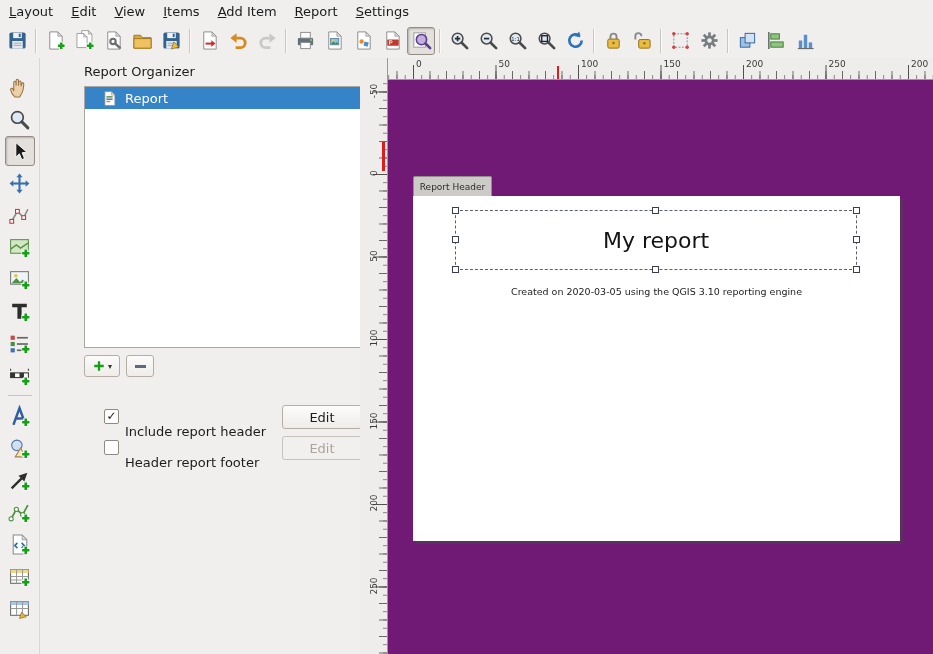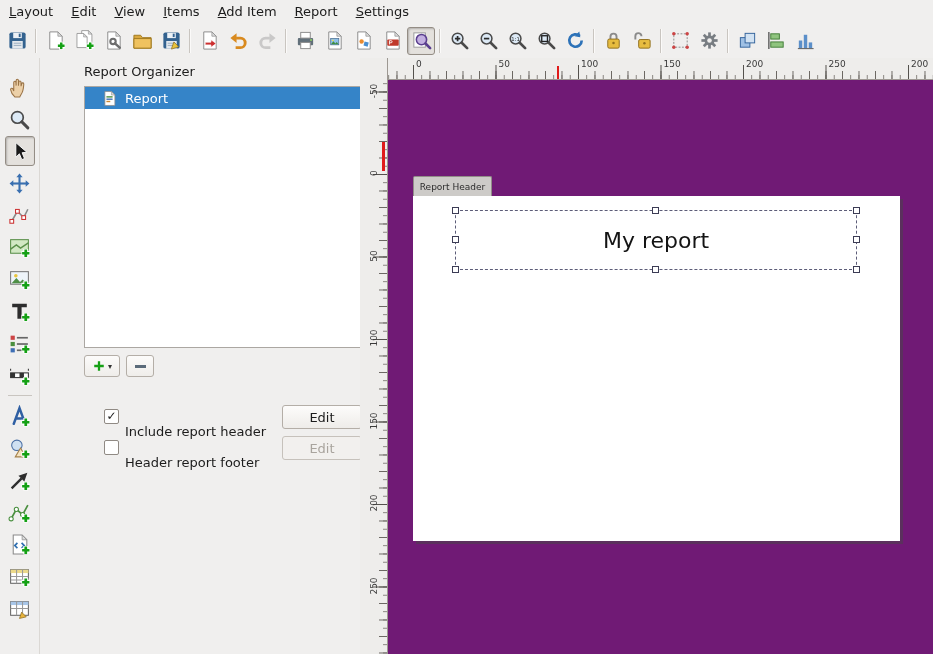--- a/index.html
+++ b/index.html
@@ -648,16 +648,17 @@
         <span class="page-title">My report</span>
       <span class="handle h-tl"></span>
           <span class="handle h-tm"></span>
           <span class="handle h-tr"></span>
           <span class="handle h-ml"></span>
           <span class="handle h-mr"></span>
           <span class="handle h-bl"></span>
           <span class="handle h-bm"></span>
           <span class="handle h-br"></span>
         </div>
+      <div class="page-subtitle">Created on 2020-03-05 using the QGIS 3.10 reporting engine</div>
     </div>
   </div>
 
 </div>
 
 </body></html>

